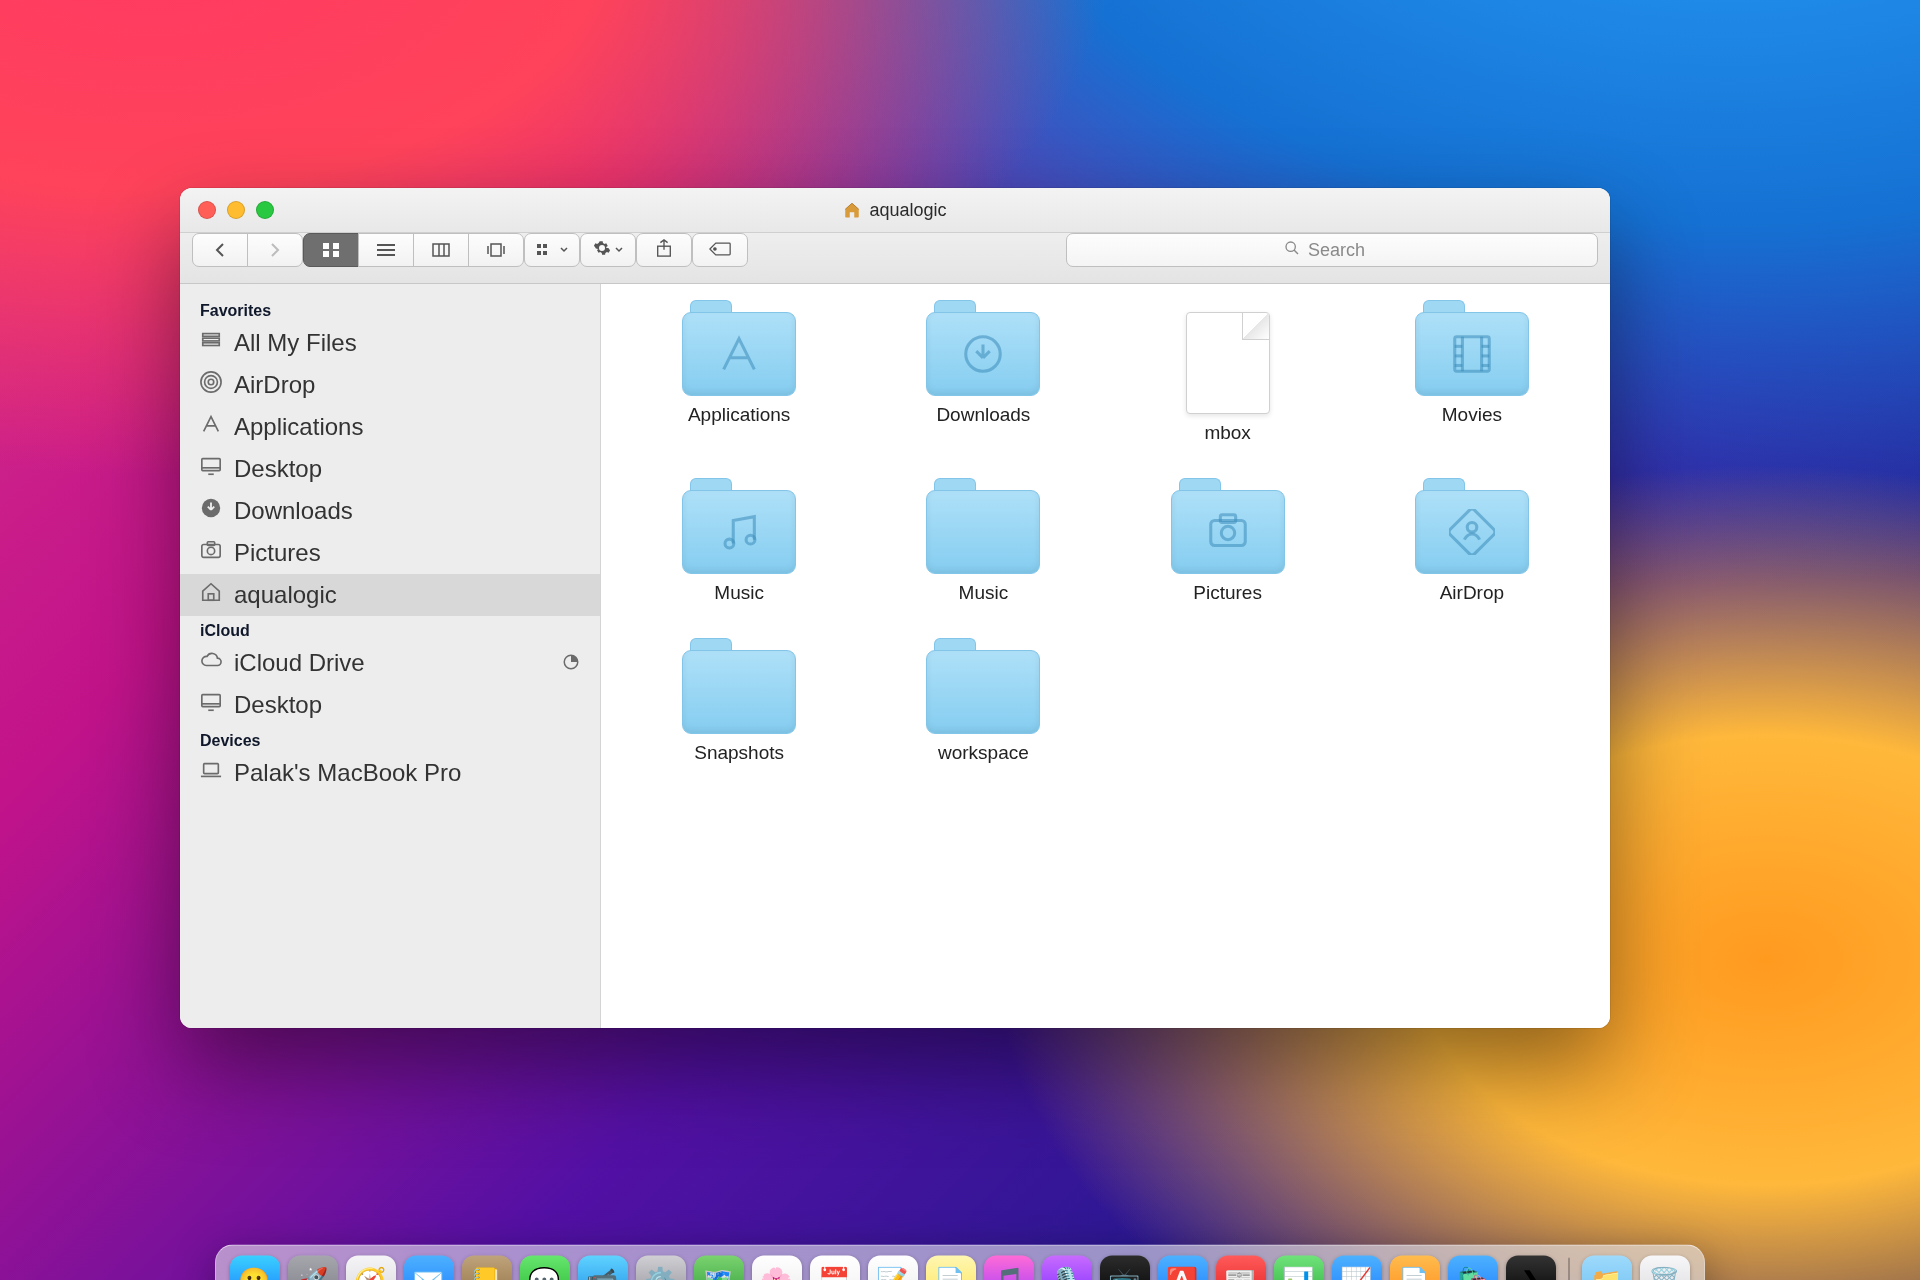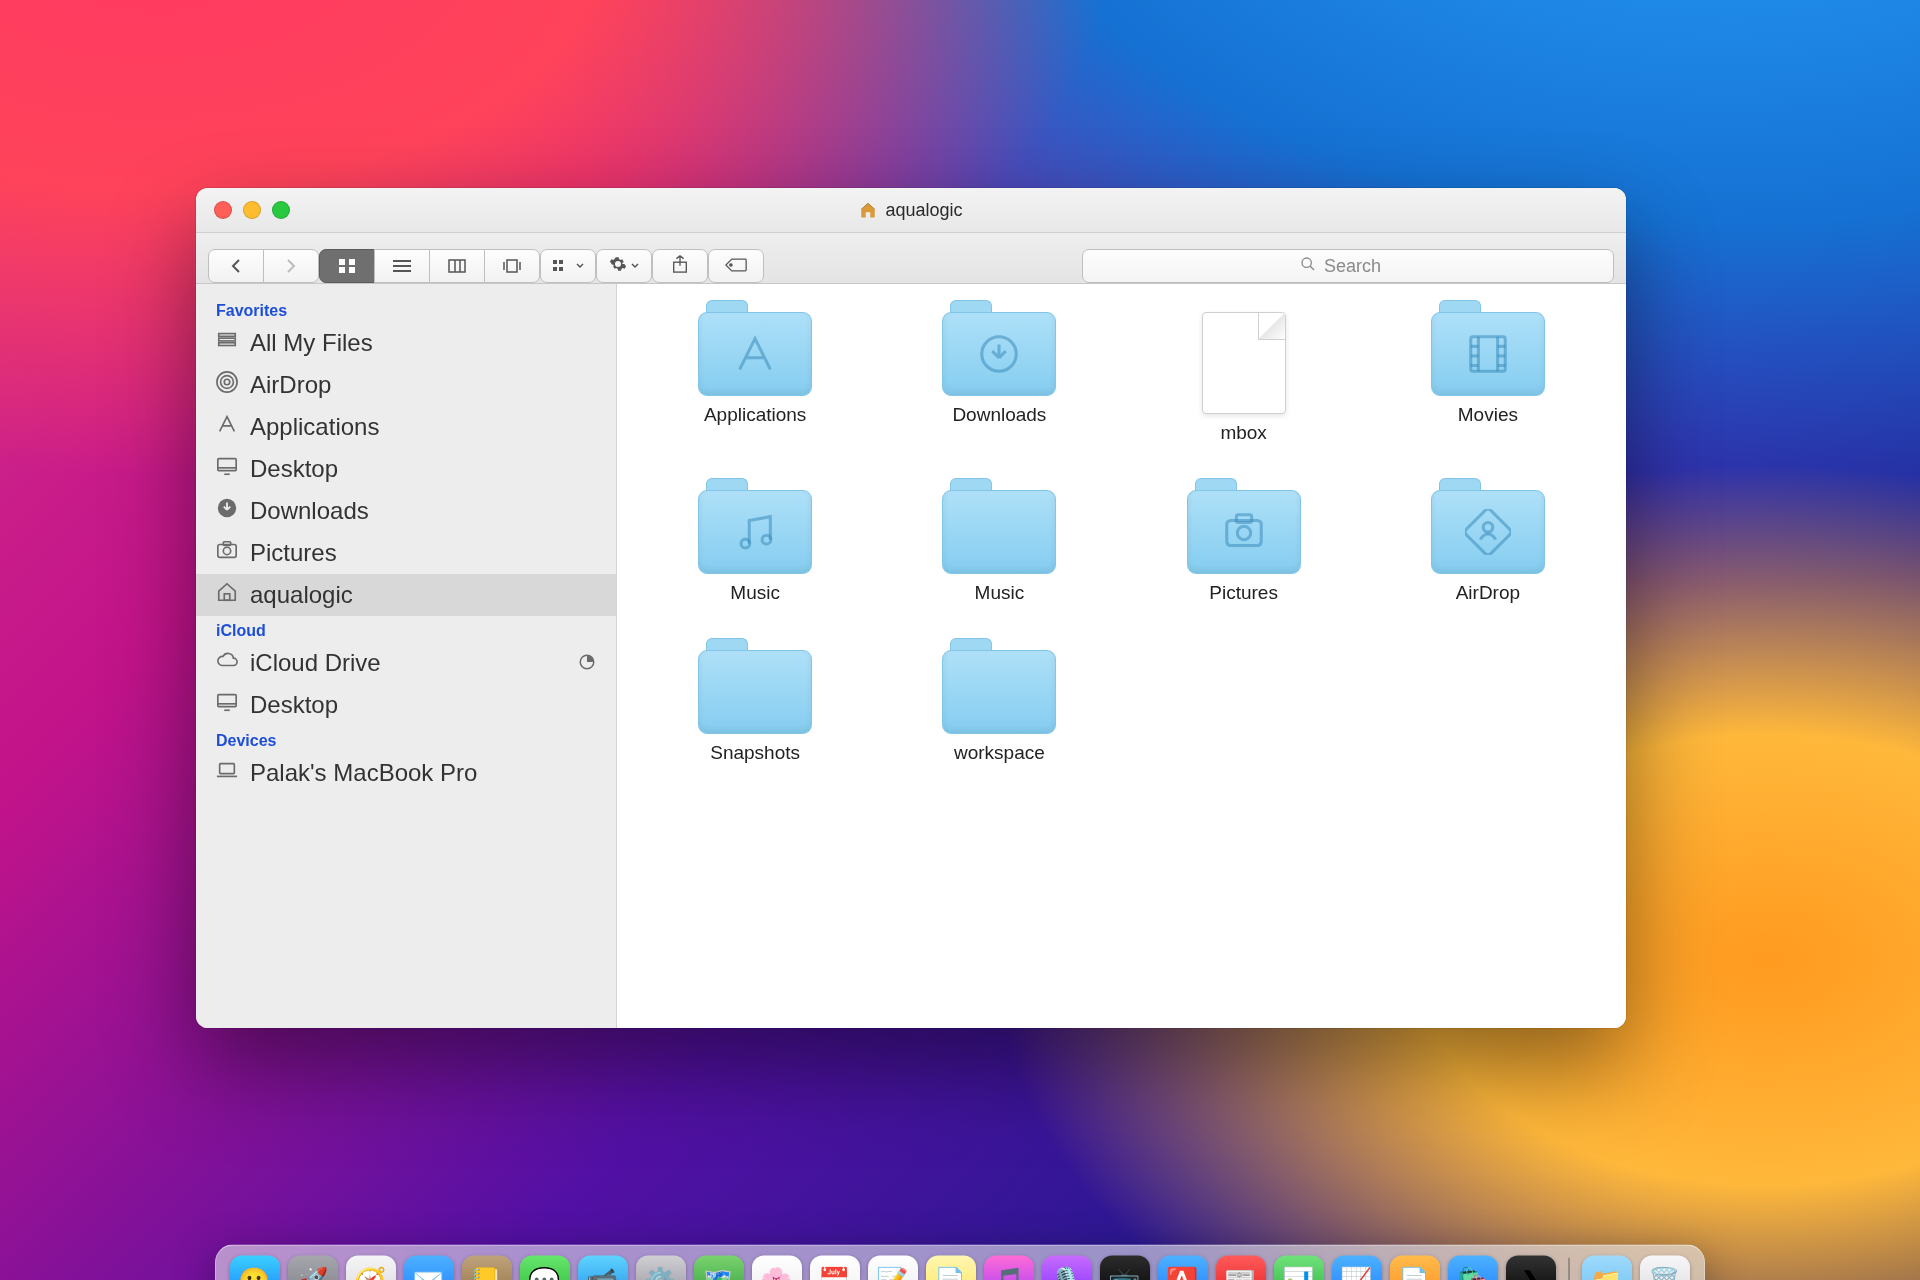--- a/index.html
+++ b/index.html
@@ -21,51 +21,51 @@
  border-right:1px solid rgba(255,255,255,.3);
  border-radius:18px 18px 0 0;
  padding:10px 14px;display:flex;gap:8px;align-items:center;
  box-shadow:0 10px 40px rgba(0,0,0,.35);
  backdrop-filter:blur(12px);
 }
 .dock .dock-icon{width:50px;height:50px;border-radius:12px;display:flex;align-items:center;justify-content:center;font-size:26px;box-shadow:0 2px 4px rgba(0,0,0,.3);}
 .dock-sep{width:2px;height:46px;background:rgba(0,0,0,.25);margin:0 4px;border-radius:2px;}
 
 .finder{
- position:absolute;left:196px;top:188px;width:1430px;height:840px;
+ position:absolute;left:180px;top:188px;width:1430px;height:840px;
  background:#fff;border-radius:12px;
  box-shadow:0 40px 90px rgba(0,0,0,.45),0 0 0 1px rgba(0,0,0,.08);
  overflow:hidden;display:flex;flex-direction:column;
  font-size:18px;color:#2a2a2a;
 }
 
 .titlebar{height:44px;display:flex;align-items:center;justify-content:center;
  background:linear-gradient(#f3f3f3,#e8e8e8);border-bottom:1px solid #cfcfcf;position:relative;}
 .traffic{position:absolute;left:18px;top:50%;transform:translateY(-50%);display:flex;gap:11px;}
 .tl{width:16px;height:16px;border-radius:50%;border:1px solid rgba(0,0,0,.15);}
 .tl.red{background:#ff5f57;} .tl.yel{background:#febc2e;} .tl.grn{background:#28c840;}
 .title-center{display:flex;align-items:center;gap:8px;font-size:18px;}
 .titlebar svg{display:block;}
 
-.toolbar{height:50px;background:linear-gradient(#eeeeee,#e4e4e4);border-bottom:1px solid #c7c7c7;display:flex;align-items:flex-end;padding:0 12px;gap:0;}
+.toolbar{height:50px;background:linear-gradient(#eeeeee,#e4e4e4);border-bottom:1px solid #c7c7c7;display:flex;align-items:flex-start;padding:0 12px;gap:0;}
 .btngroup{display:flex;}
 .btn{height:32px;min-width:38px;background:linear-gradient(#fdfdfd,#f2f2f2);border:1px solid #bfbfbf;display:flex;align-items:center;justify-content:center;color:#555;padding:0 8px;}
 .btngroup .btn{border-radius:0;margin-left:-1px;}
 .btngroup .btn:first-child{border-radius:7px 0 0 7px;margin-left:0;}
 .btngroup .btn:last-child{border-radius:0 7px 7px 0;}
 .btn.single{border-radius:7px;}
 .btn.active{background:#6f6f6f;color:#fff;border-color:#5a5a5a;}
 .toolbar .spacer{flex:1;}
 .searchbox{width:530px;height:32px;border:1px solid #bfbfbf;border-radius:7px;background:linear-gradient(#fdfdfd,#f4f4f4);display:flex;align-items:center;justify-content:center;color:#8a8a8a;gap:6px;font-size:18px;}
 .searchbox input{border:none;background:transparent;outline:none;width:70px;font-size:18px;color:#333;}
 .searchbox input::placeholder{color:#8a8a8a;}
 
 .finder-body{flex:1;display:flex;overflow:hidden;}
 .sidebar{width:420px;background:#ededed;border-right:1px solid #d4d4d4;padding:12px 0 0 0;overflow:auto;}
-.side-title{font-size:16px;color:#1d4ed8;font-weight:600;padding:6px 20px 2px;}
+.side-title{font-size:16px;color:#0f172a;font-weight:600;padding:6px 20px 2px;}
 .side-item{display:flex;align-items:center;gap:12px;padding:7px 20px;color:#333;font-size:24px;cursor:default;}
 .side-item.selected{background:#d8d8d8;}
 .side-item .righticon{margin-left:auto;color:#6b6b6b;}
 .sidebar svg{flex:none;color:#6b6b6b;}
 .content{flex:1;background:#fff;padding:28px 26px;overflow:auto;}
 .grid{display:grid;grid-template-columns:repeat(4,1fr);row-gap:46px;column-gap:20px;}
 .fileitem{display:flex;flex-direction:column;align-items:center;gap:8px;font-size:19px;}
 .fileitem .label{color:#222;}
 
 .folder{width:114px;height:84px;position:relative;}

